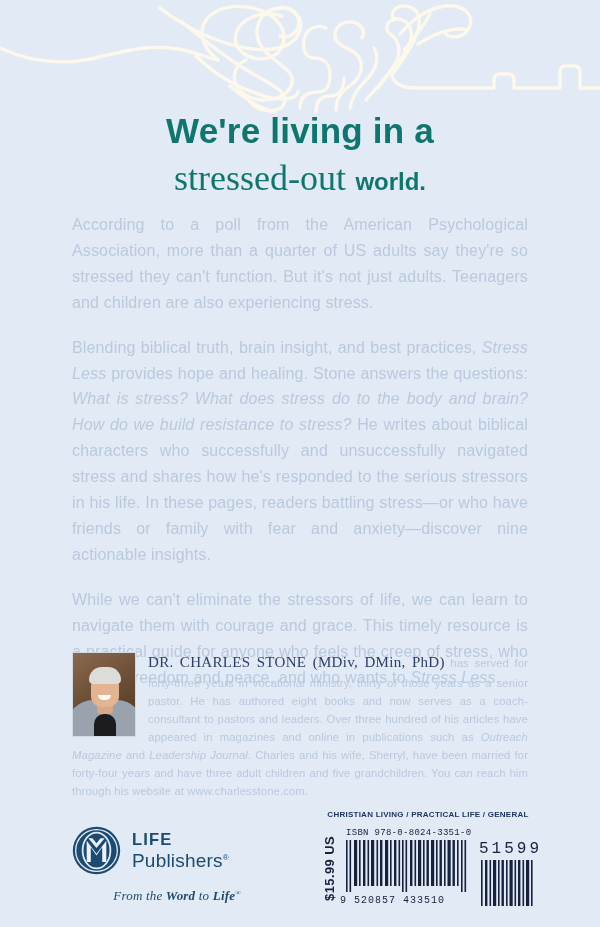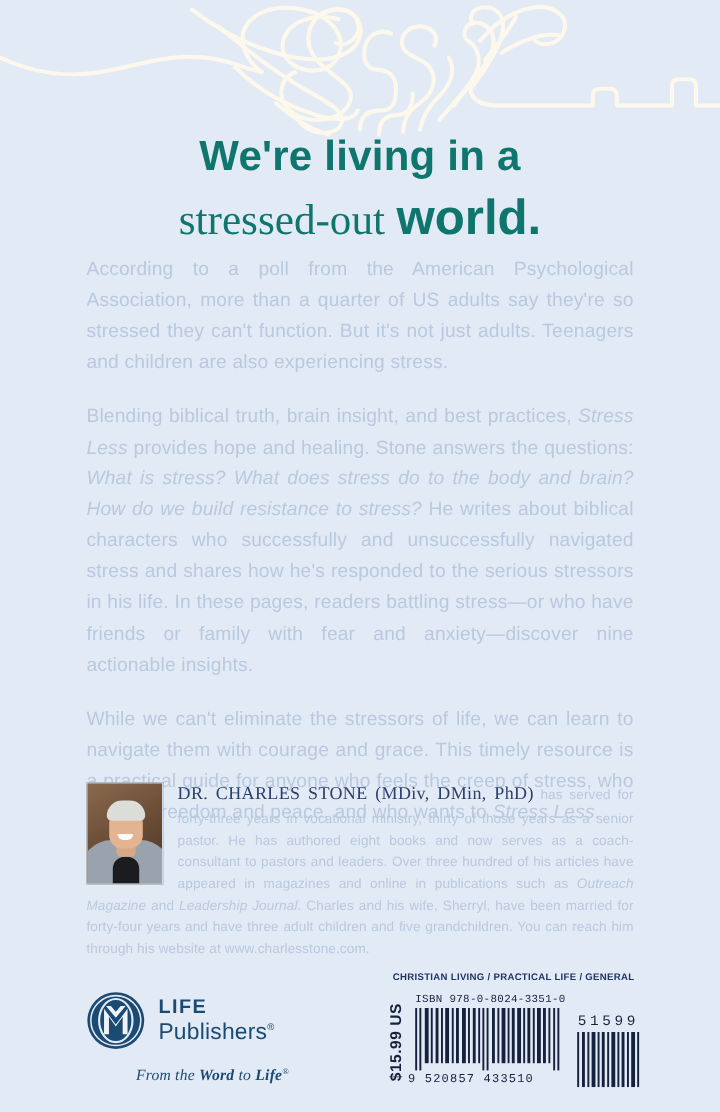--- a/index.html
+++ b/index.html
@@ -56,21 +56,21 @@
     margin-top: 2px;
   }
   .headline .serif-part {
     font-family: "Liberation Serif", serif;
     font-weight: normal;
     font-size: 36px;
   }
   .headline .sans-part {
     font-family: "Liberation Sans", sans-serif;
     font-weight: bold;
-    font-size: 41px;
+    font-size: 24px;
   }
 
   
   .blurb {
     position: absolute;
     top: 212px;
     left: 72px;
     width: 456px;
   }
   .blurb p {
@@ -289,21 +289,21 @@
     color: #16213d;
     letter-spacing: 1px;
     margin-top: -1px;
   }
   .addon {
     margin-left: 7px;
     flex: 0 0 auto;
   }
   .addon-digits {
     font-family: "Liberation Mono", monospace;
-    font-size: 12px;
+    font-size: 16px;
     color: #16213d;
     letter-spacing: 3px;
     text-align: center;
     margin-bottom: 2px;
   }
 </style>
 </head>
 <body>
 
 <div class="cover">

